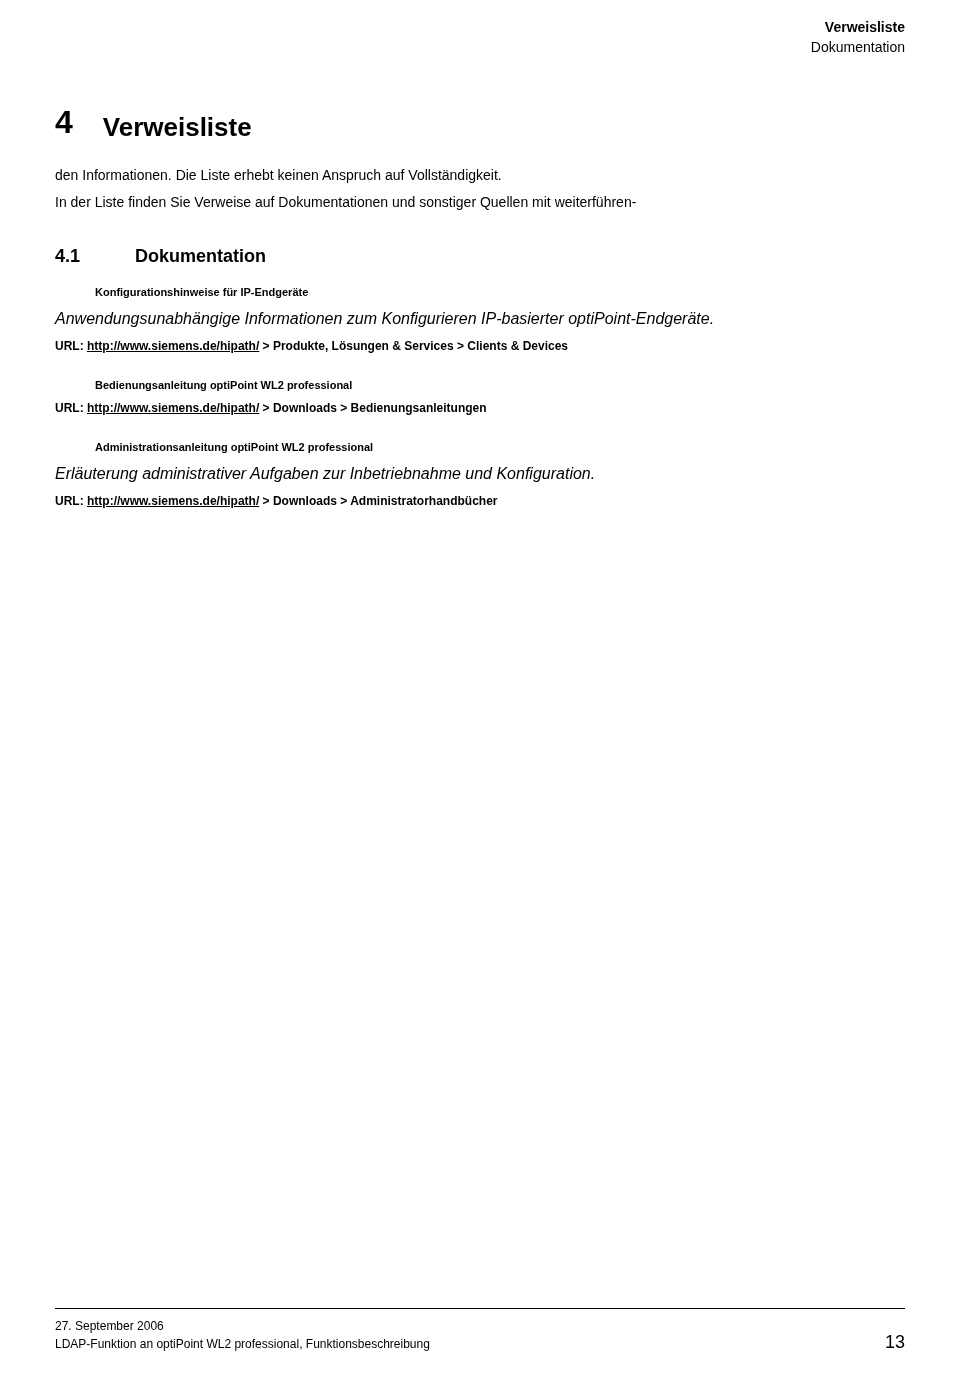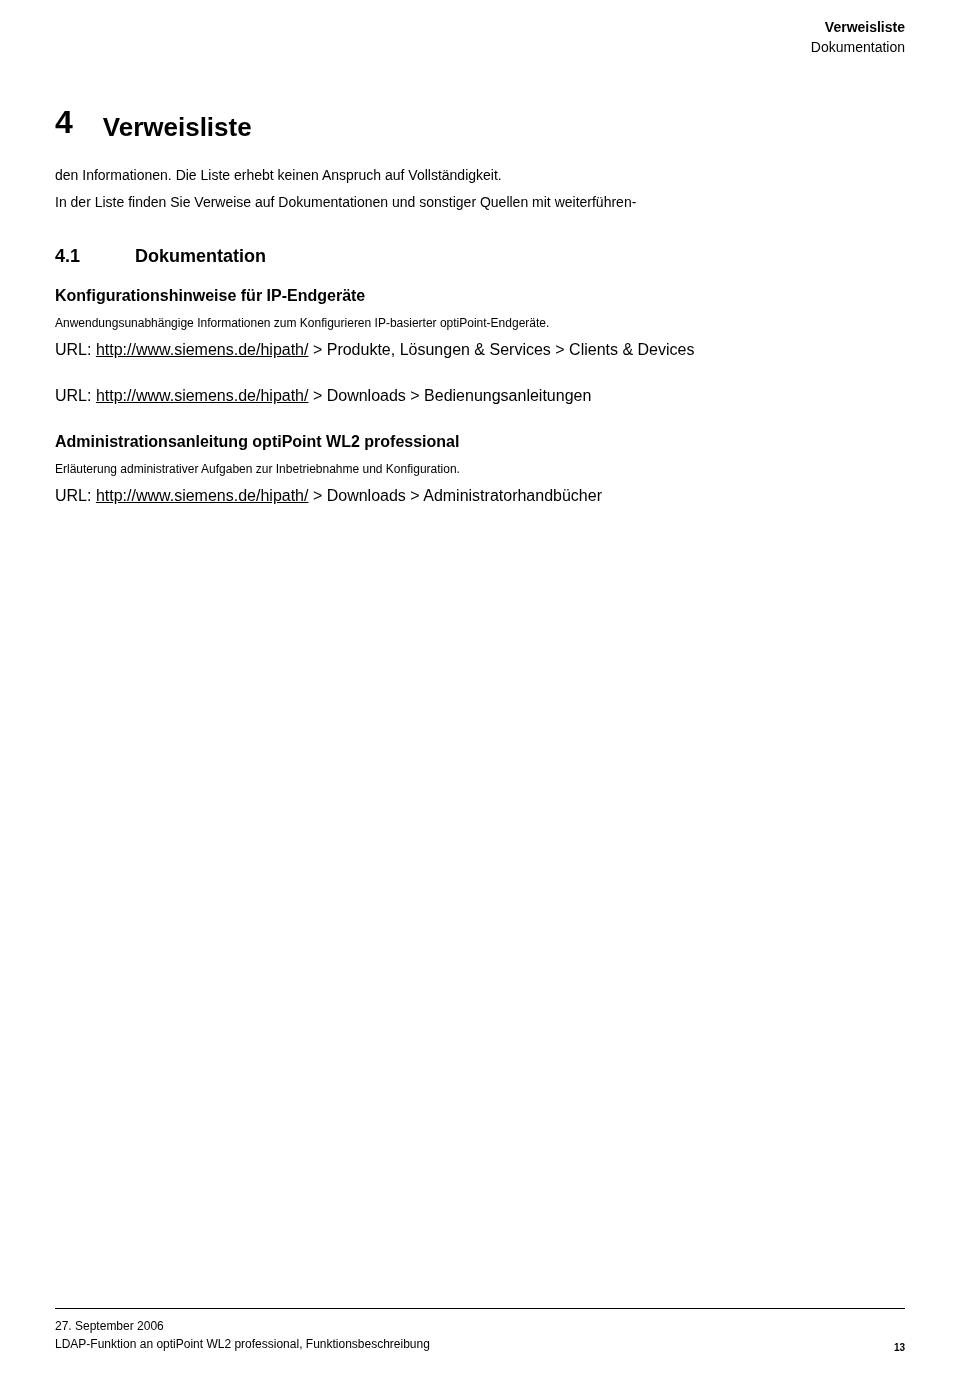--- a/index.html
+++ b/index.html
@@ -100,35 +100,38 @@
       font-weight: bold;
       line-height: 1.3;
     }
 
     
     .subsection {
       margin-bottom: 22px;
     }
 
     .subsection-title {
+      font-size: 11px;
+      font-weight: bold;
+      margin-bottom: 6px;
+      line-height: 1.5;
+      margin-left: 40px;
+    }
+
+    .subsection-desc {
       font-size: 16px;
-      font-weight: bold;
+      line-height: 1.5;
       margin-bottom: 6px;
-      line-height: 1.5;
-    }
-
-    .subsection-desc {
+      font-style: italic;
+    }
+
+    .url-line {
       font-size: 12px;
       line-height: 1.5;
-      margin-bottom: 6px;
-    }
-
-    .url-line {
-      font-size: 16px;
-      line-height: 1.5;
+      font-weight: bold;
     }
 
     .url-link {
       color: #000000;
       text-decoration: underline;
     }
 
     
     .page-footer {
       position: absolute;
@@ -142,22 +145,22 @@
       align-items: flex-end;
       gap: 22px;
     }
 
     .footer-left {
       font-size: 12px;
       line-height: 1.5;
     }
 
     .footer-right {
-      font-size: 10px;
-      font-weight: bold;
+      font-size: 18px;
+      font-weight: normal;
     }
   </style>
 </head>
 <body>
 
 <div class="page-container">
 
   <div class="page-header">
     <div class="header-title">Verweisliste</div>
     <div class="header-subtitle">Dokumentation</div>
@@ -180,20 +183,21 @@
 
     <div class="subsection">
       <div class="subsection-title">Konfigurationshinweise für IP-Endgeräte</div>
       <div class="subsection-desc">Anwendungsunabhängige Informationen zum Konfigurieren IP-basierter optiPoint-Endgeräte.</div>
       <div class="url-line">
         <span>URL: </span><a class="url-link">http://www.siemens.de/hipath/</a><span> &gt; Produkte, Lösungen &amp; Services &gt; Clients &amp; Devices</span>
       </div>
     </div>
 
     <div class="subsection">
+      <div class="subsection-title">Bedienungsanleitung optiPoint WL2 professional</div>
       <div class="url-line">
         <span>URL: </span><a class="url-link">http://www.siemens.de/hipath/</a><span> &gt; Downloads &gt; Bedienungsanleitungen</span>
       </div>
     </div>
 
     <div class="subsection">
       <div class="subsection-title">Administrationsanleitung optiPoint WL2 professional</div>
       <div class="subsection-desc">Erläuterung administrativer Aufgaben zur Inbetriebnahme und Konfiguration.</div>
       <div class="url-line">
         <span>URL: </span><a class="url-link">http://www.siemens.de/hipath/</a><span> &gt; Downloads &gt; Administratorhandbücher</span>

